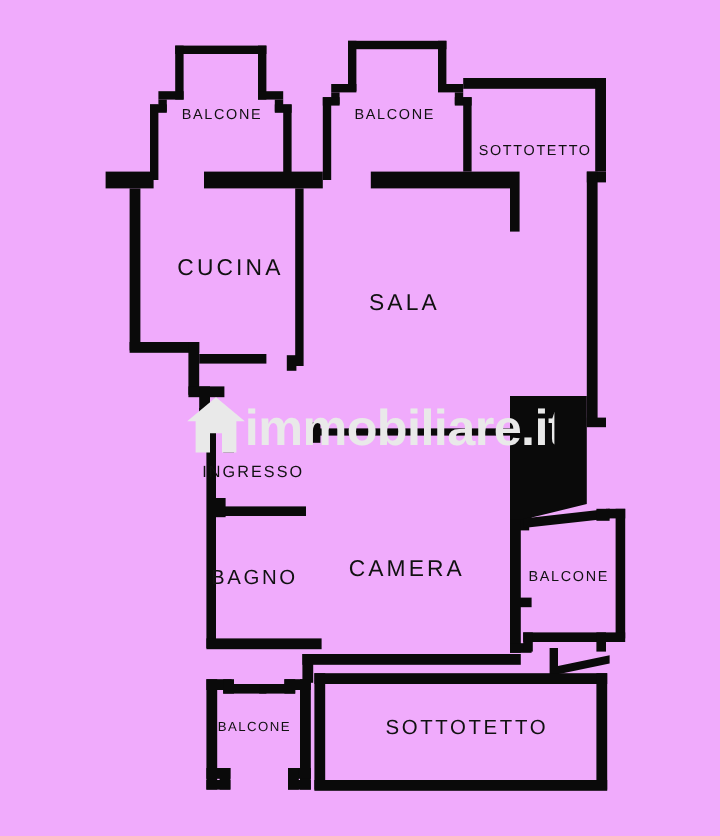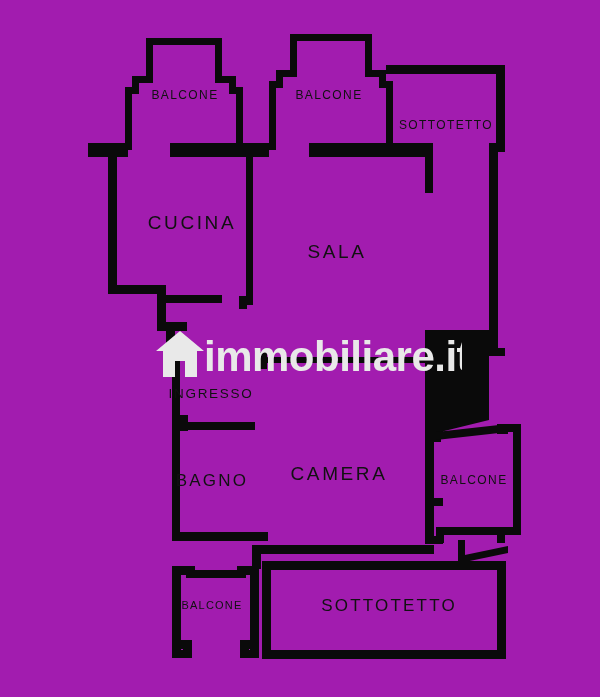--- a/index.html
+++ b/index.html
@@ -12,21 +12,21 @@
     width: 600px;
     height: 697px;
     font-family: "Liberation Sans", sans-serif;
     position: relative;
     overflow: hidden;
   }
   #floorplan-root {
     position: relative;
     width: 600px;
     height: 697px;
-    background: #a21caf;
+    background: #f0abfc;
   }
   svg.plan {
     position: absolute;
     left: 0;
     top: 0;
     width: 600px;
     height: 697px;
     display: block;
   }
   .wall {

